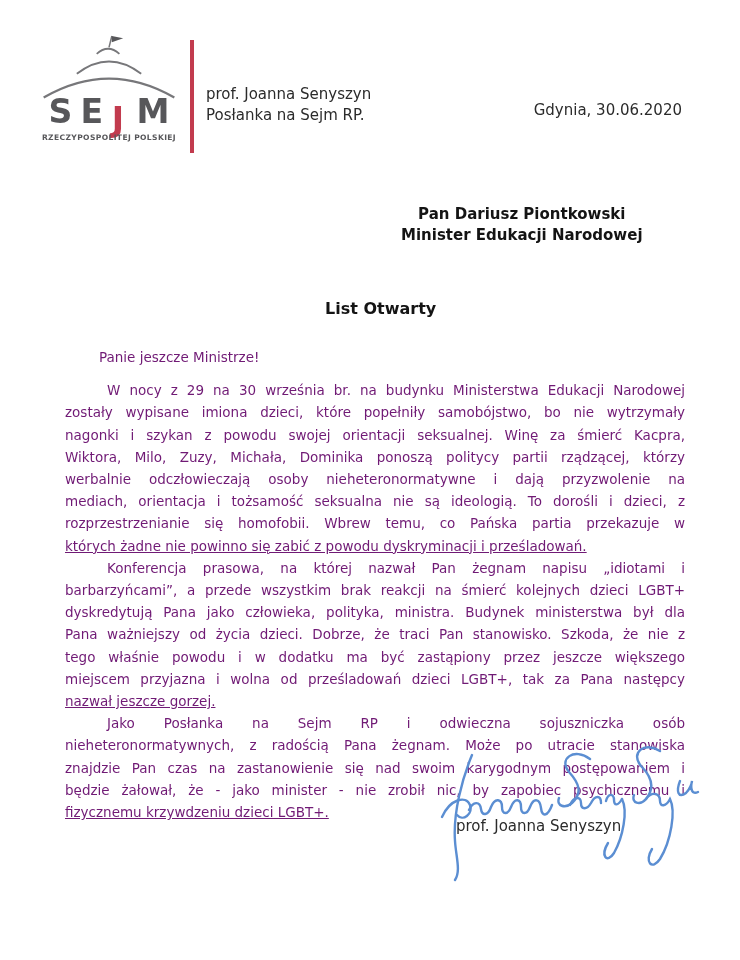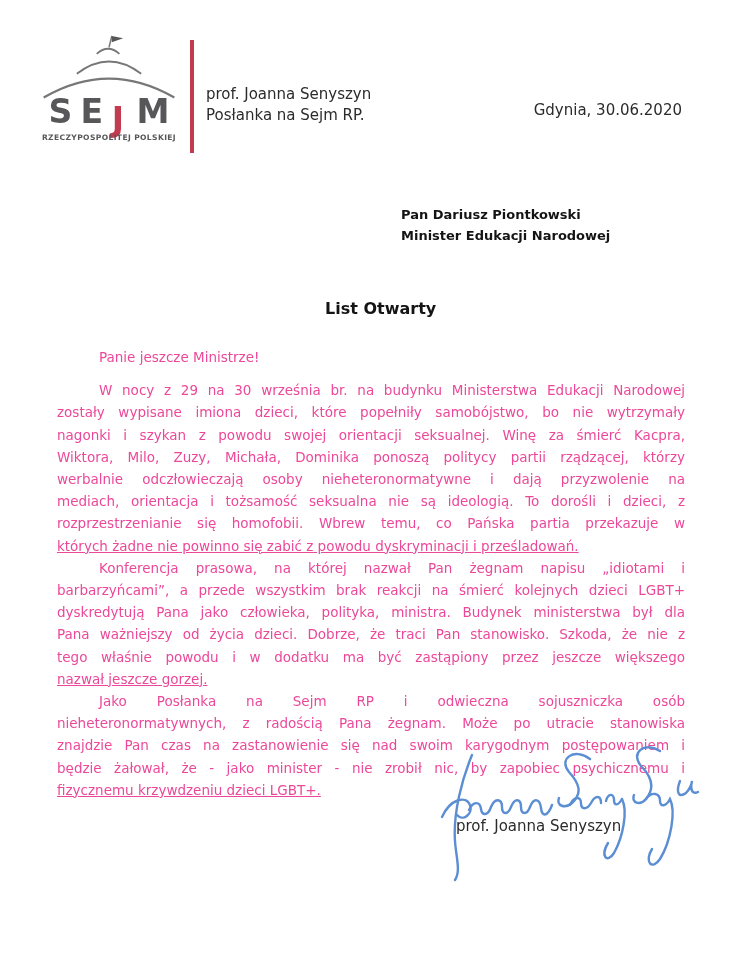--- a/index.html
+++ b/index.html
@@ -34,34 +34,34 @@
     font-size:15px; line-height:21px; color:#2b2b2b;
   }
   .dateline {
     position:absolute; right:58px; top:101px;
     font-size:15px; color:#2b2b2b;
   }
 
   
   .recipient {
     position:absolute; left:401px; top:204px;
-    font-size:13px; font-weight:bold; line-height:21px; color:#141414;
+    font-size:15px; font-weight:bold; line-height:21px; color:#141414;text-align:center;
   }
   .letter-title {
     position:absolute; left:325px; top:299px;
     font-size:16px; font-weight:bold; color:#141414;
   }
 
   
   .letter-body {
     position:absolute; left:57px; top:346px; width:628px;
-    font-size:13.5px; line-height:22.2px; color:#ec4899;
+    font-size:13.5px; line-height:22.2px; color:#701a75;
   }
   .salutation { text-indent:42px; margin-bottom:11px; }
-  .para-line { text-align:justify; text-align-last:justify; }
+  .para-line { text-align:justify; text-align-last:justify;margin-left:8px; }
   .para-line.is-first { text-indent:42px; }
   .para-line.is-last { text-align-last:left;text-decoration:underline; }
 
   
   .signature-block { position:absolute; left:420px; top:743px; width:286px; height:142px; }
   .signature-block svg { position:absolute; left:0; top:0; width:286px; height:142px; }
   .sig-stroke { fill:none; stroke:var(--signature-blue,#5b8ed2); stroke-width:2.4; stroke-linecap:round; }
   .typed-signature {
     position:absolute; left:36px; top:74px;
     font-size:15px; color:#2b2b2b; white-space:nowrap;
@@ -115,20 +115,21 @@
           <div class="para-line">mediach, orientacja i tożsamość seksualna nie są ideologią. To dorośli i dzieci, z</div>
           <div class="para-line">rozprzestrzenianie się homofobii. Wbrew temu, co Pańska partia przekazuje w</div>
           <div class="para-line is-last">których żadne nie powinno się zabić z powodu dyskryminacji i prześladowań.</div>
         </div>
         <div class="paragraph">
           <div class="para-line is-first">Konferencja prasowa, na której nazwał Pan żegnam napisu „idiotami i</div>
           <div class="para-line">barbarzyńcami”, a przede wszystkim brak reakcji na śmierć kolejnych dzieci LGBT+</div>
           <div class="para-line">dyskredytują Pana jako człowieka, polityka, ministra. Budynek ministerstwa był dla</div>
           <div class="para-line">Pana ważniejszy od życia dzieci. Dobrze, że traci Pan stanowisko. Szkoda, że nie z</div>
           <div class="para-line">tego właśnie powodu i w dodatku ma być zastąpiony przez jeszcze większego</div>
+          <div class="para-line">miejscem przyjazna i wolna od prześladowań dzieci LGBT+, tak za Pana następcy</div>
           <div class="para-line is-last">nazwał jeszcze gorzej.</div>
         </div>
         <div class="paragraph">
           <div class="para-line is-first">Jako Posłanka na Sejm RP i odwieczna sojuszniczka osób</div>
           <div class="para-line">nieheteronormatywnych, z radością Pana żegnam. Może po utracie stanowiska</div>
           <div class="para-line">znajdzie Pan czas na zastanowienie się nad swoim karygodnym postępowaniem i</div>
           <div class="para-line">będzie żałował, że - jako minister - nie zrobił nic, by zapobiec psychicznemu i</div>
           <div class="para-line is-last">fizycznemu krzywdzeniu dzieci LGBT+.</div>
         </div>
       </div>

